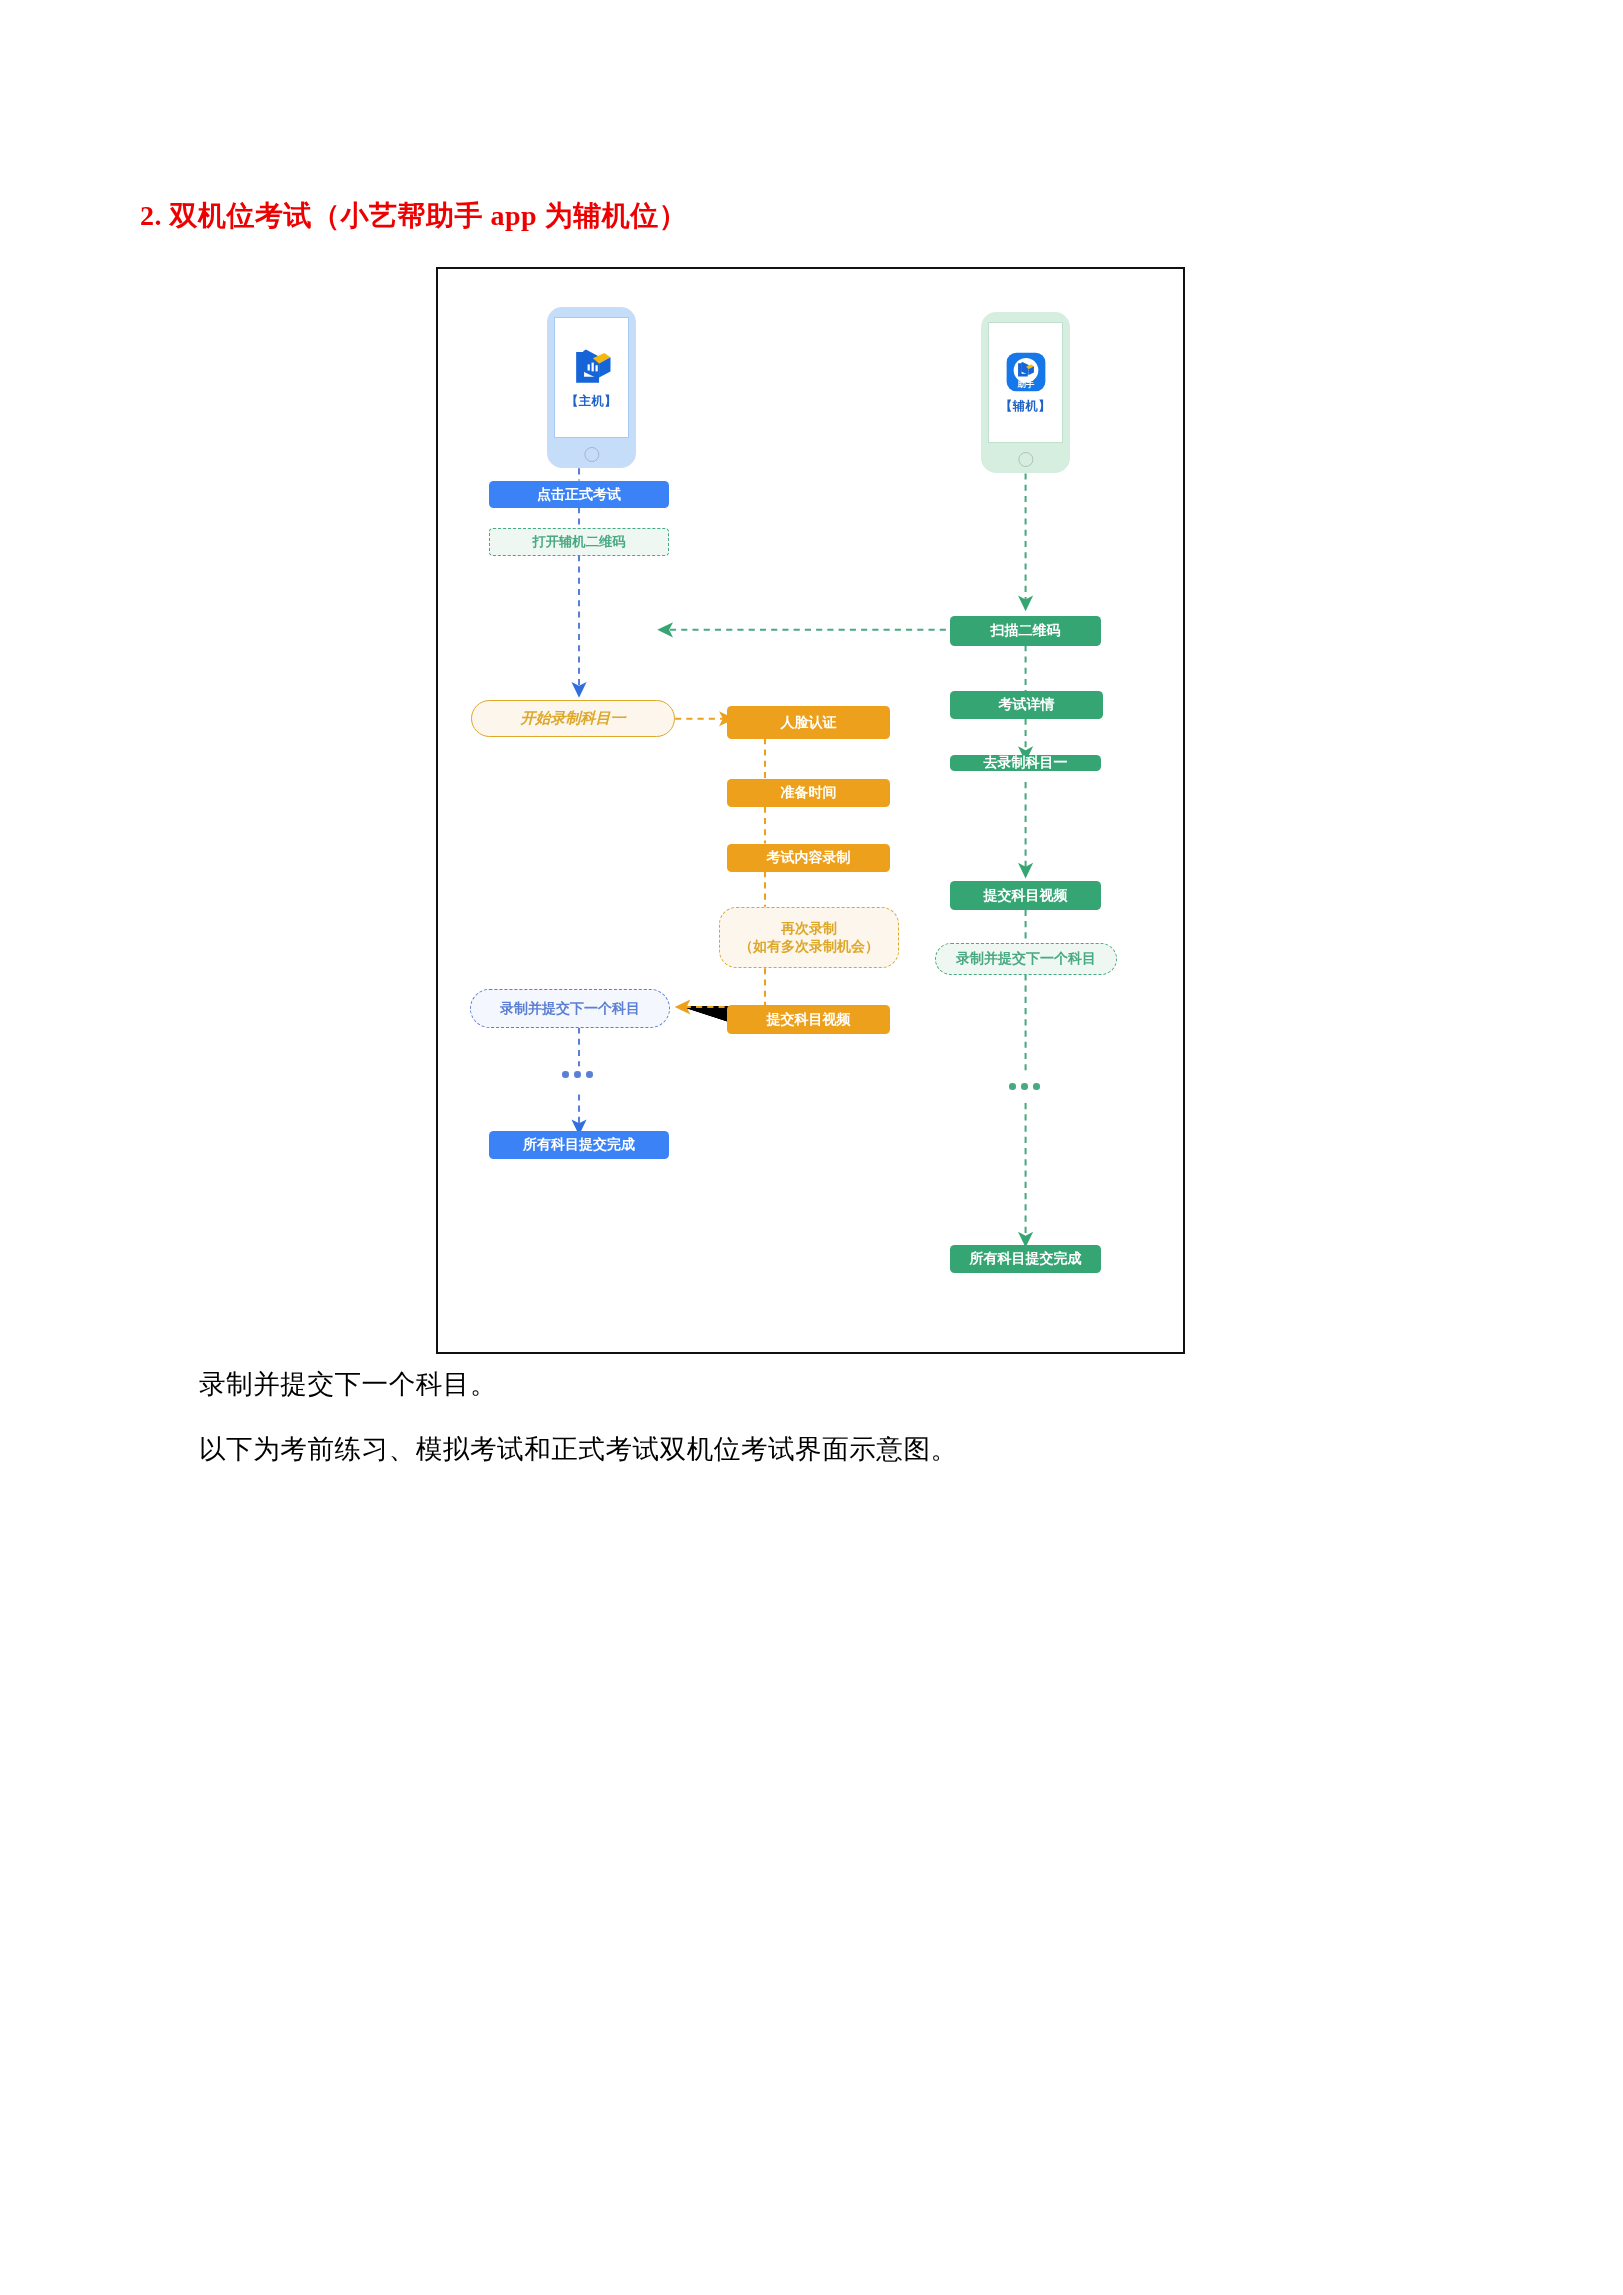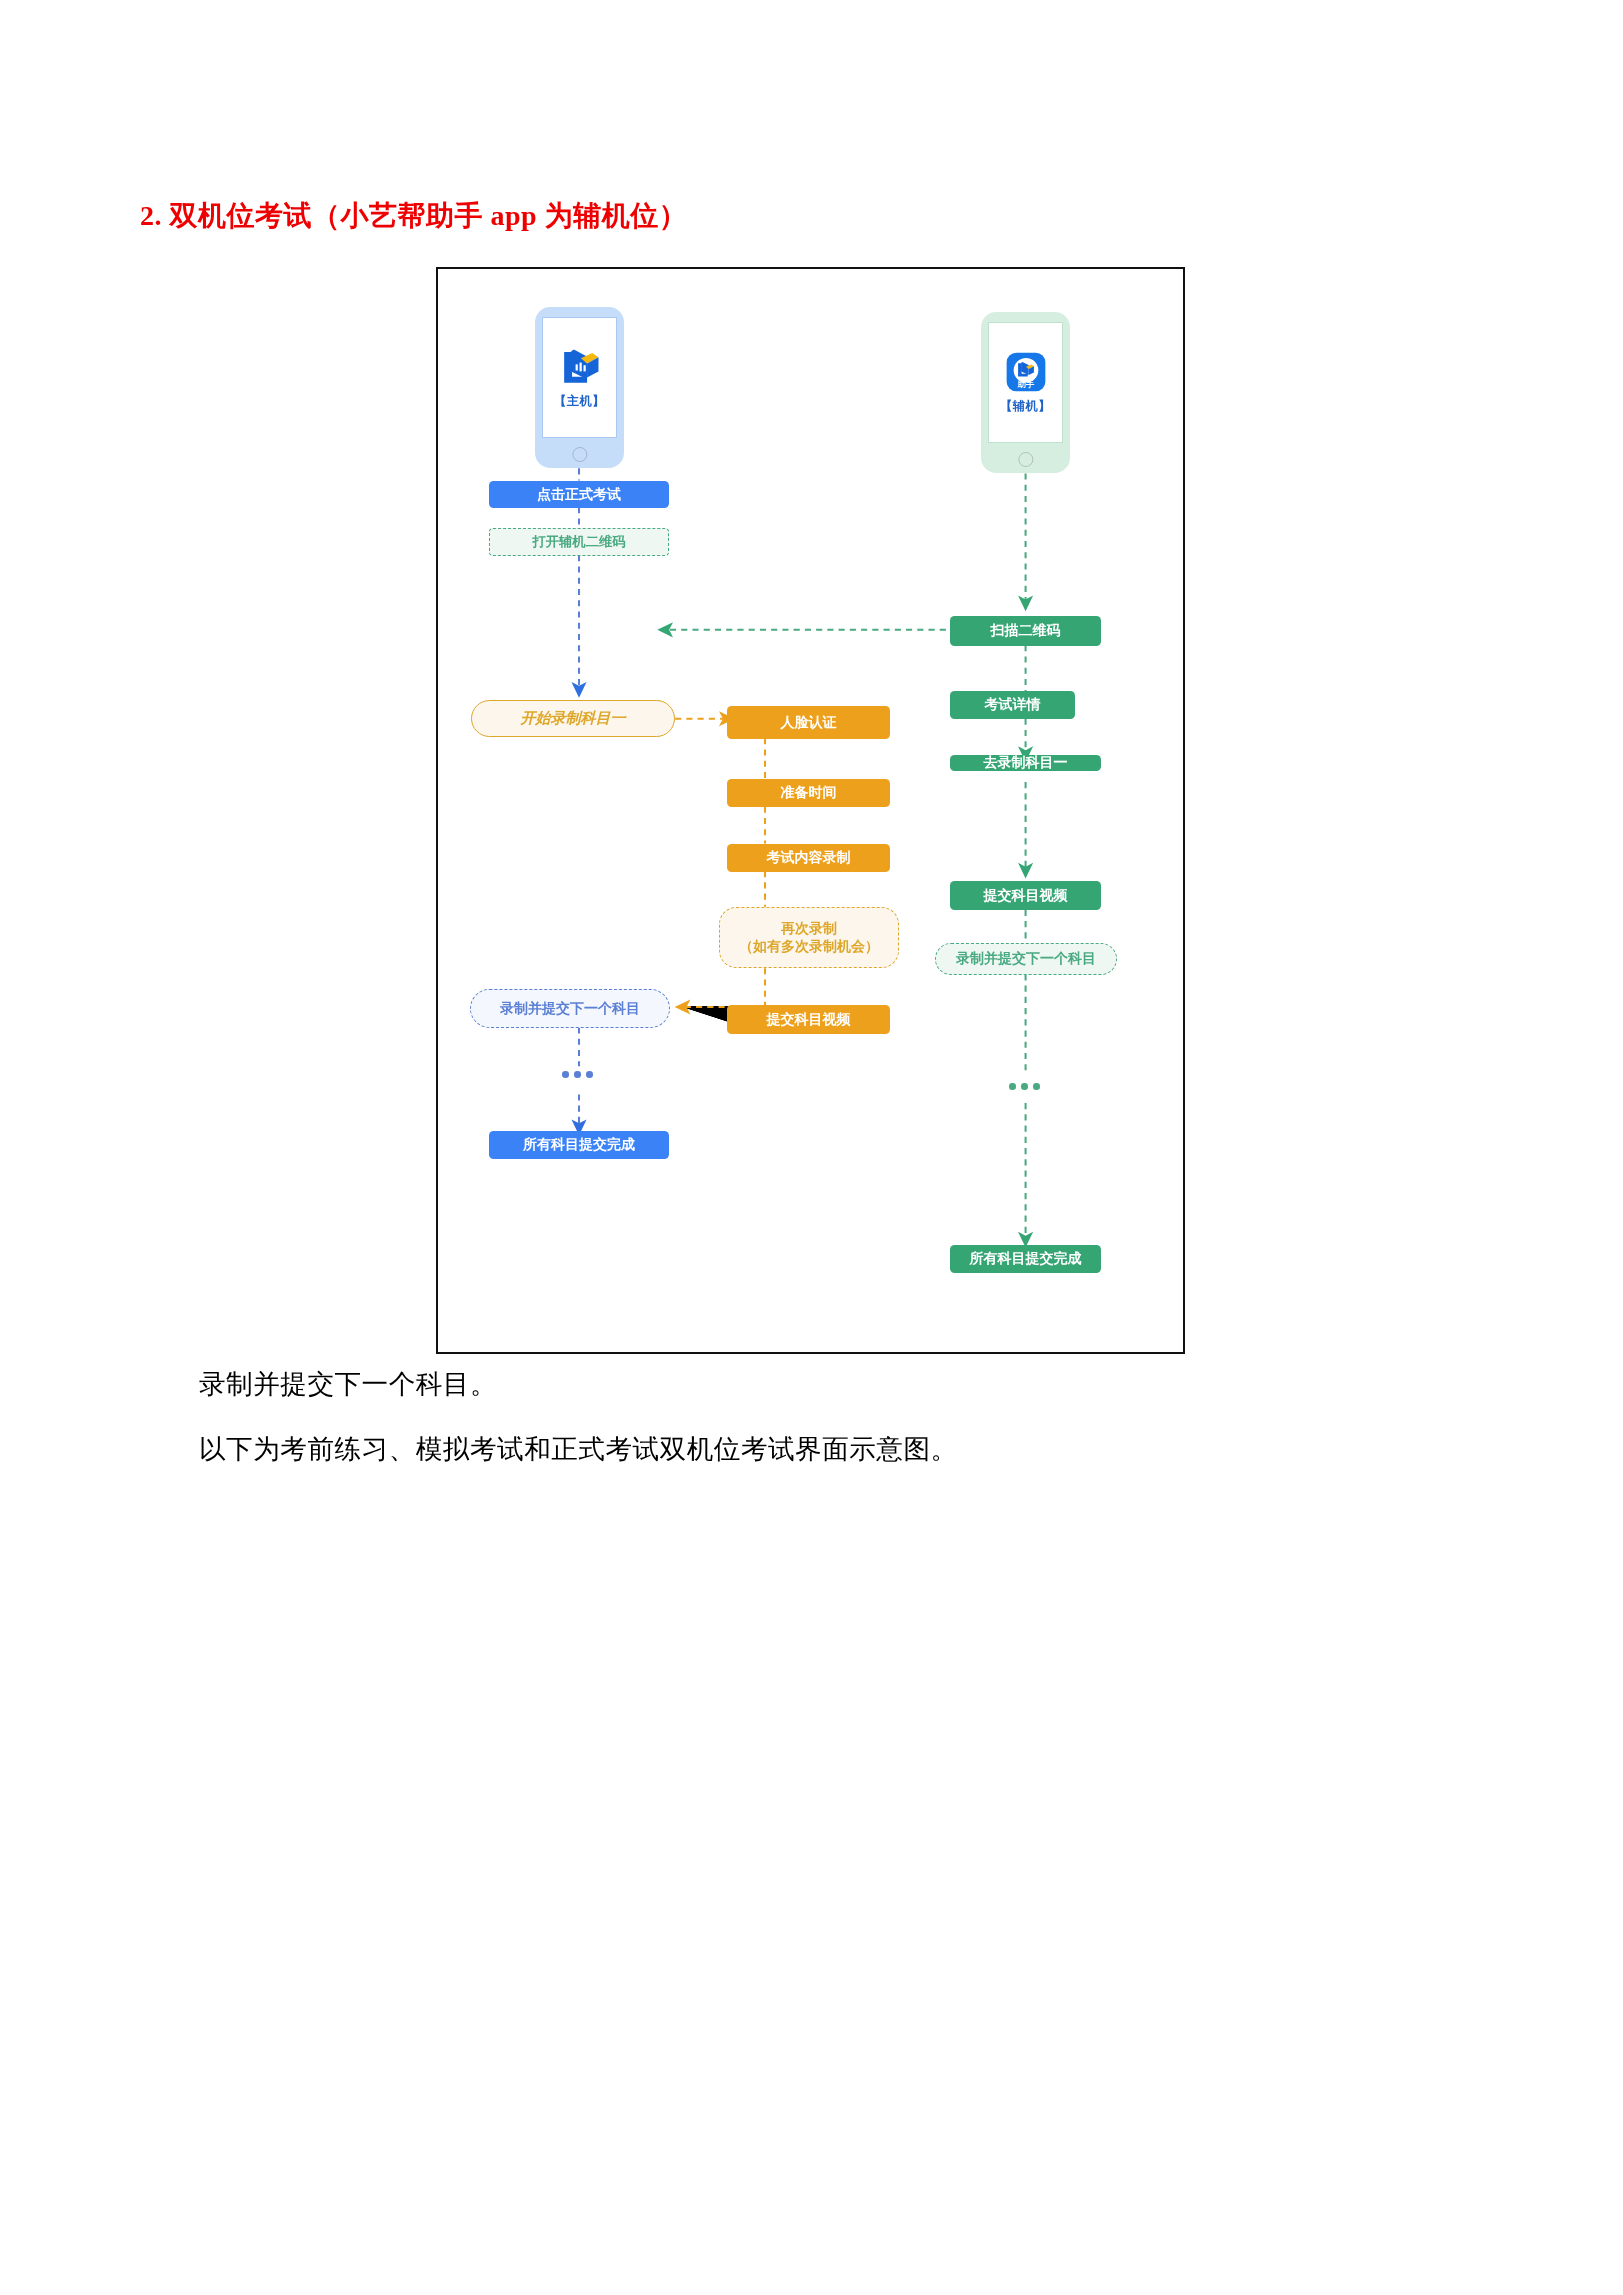--- a/index.html
+++ b/index.html
@@ -115,21 +115,21 @@
     width:13.3px; height:13.3px;
     border-radius:50%;
     border:1px solid rgba(0,0,0,0.18);
   }
   .phone-label {
     font-family:"Liberation Sans", sans-serif;
     font-size:12.3px; font-weight:700;
     color:#1f63c8;
     letter-spacing:0.5px;
   }
-  #phone-main   { background:#c6ddfa; }
+  #phone-main   { background:#c6ddfa;margin-left:12px; }
   #phone-main .phone-screen { border-color:#a8c9f2; }
   #phone-aux    { background:#d6eee0; }
   #phone-aux .phone-screen { border-color:#bfe0cf; }
 
   
   .dots {
     position:absolute;
     display:flex; gap:5.6px;
     z-index:3;
   }
@@ -277,21 +277,21 @@
 
   <div class="node solid orange-solid" style="left:289px; top:575px; width:163px; height:28px; font-size:14px;">考试内容录制</div>
 
   <div class="node dashed-orange-pill" style="left:281px; top:638px; width:180px; height:61px; font-size:14px;">再次录制
 （如有多次录制机会）</div>
 
   <div class="node solid orange-solid" style="left:289px; top:736px; width:163px; height:29px; font-size:14px;">提交科目视频</div>
 
   <div class="node solid green-solid" style="left:512px; top:347px; width:151px; height:30px; font-size:14px;">扫描二维码</div>
 
-  <div class="node solid green-solid" style="left:512px; top:422px; width:125px; height:28px; font-size:14px;">考试详情</div>
+  <div class="node solid green-solid" style="left:512px; top:422px; width:153px; height:28px; font-size:14px;">考试详情</div>
 
   <div class="node solid green-solid" style="left:512px; top:486px; width:151px; height:16px; font-size:14px;">去录制科目一</div>
 
   <div class="node solid green-solid" style="left:512px; top:612px; width:151px; height:29px; font-size:14px;">提交科目视频</div>
 
   <div class="node dashed-green-pill" style="left:497px; top:674px; width:182px; height:32px; font-size:14px;">录制并提交下一个科目</div>
 
   <div class="node solid green-solid" style="left:512px; top:976px; width:151px; height:28px; font-size:14px;">所有科目提交完成</div>
 
 </div>

